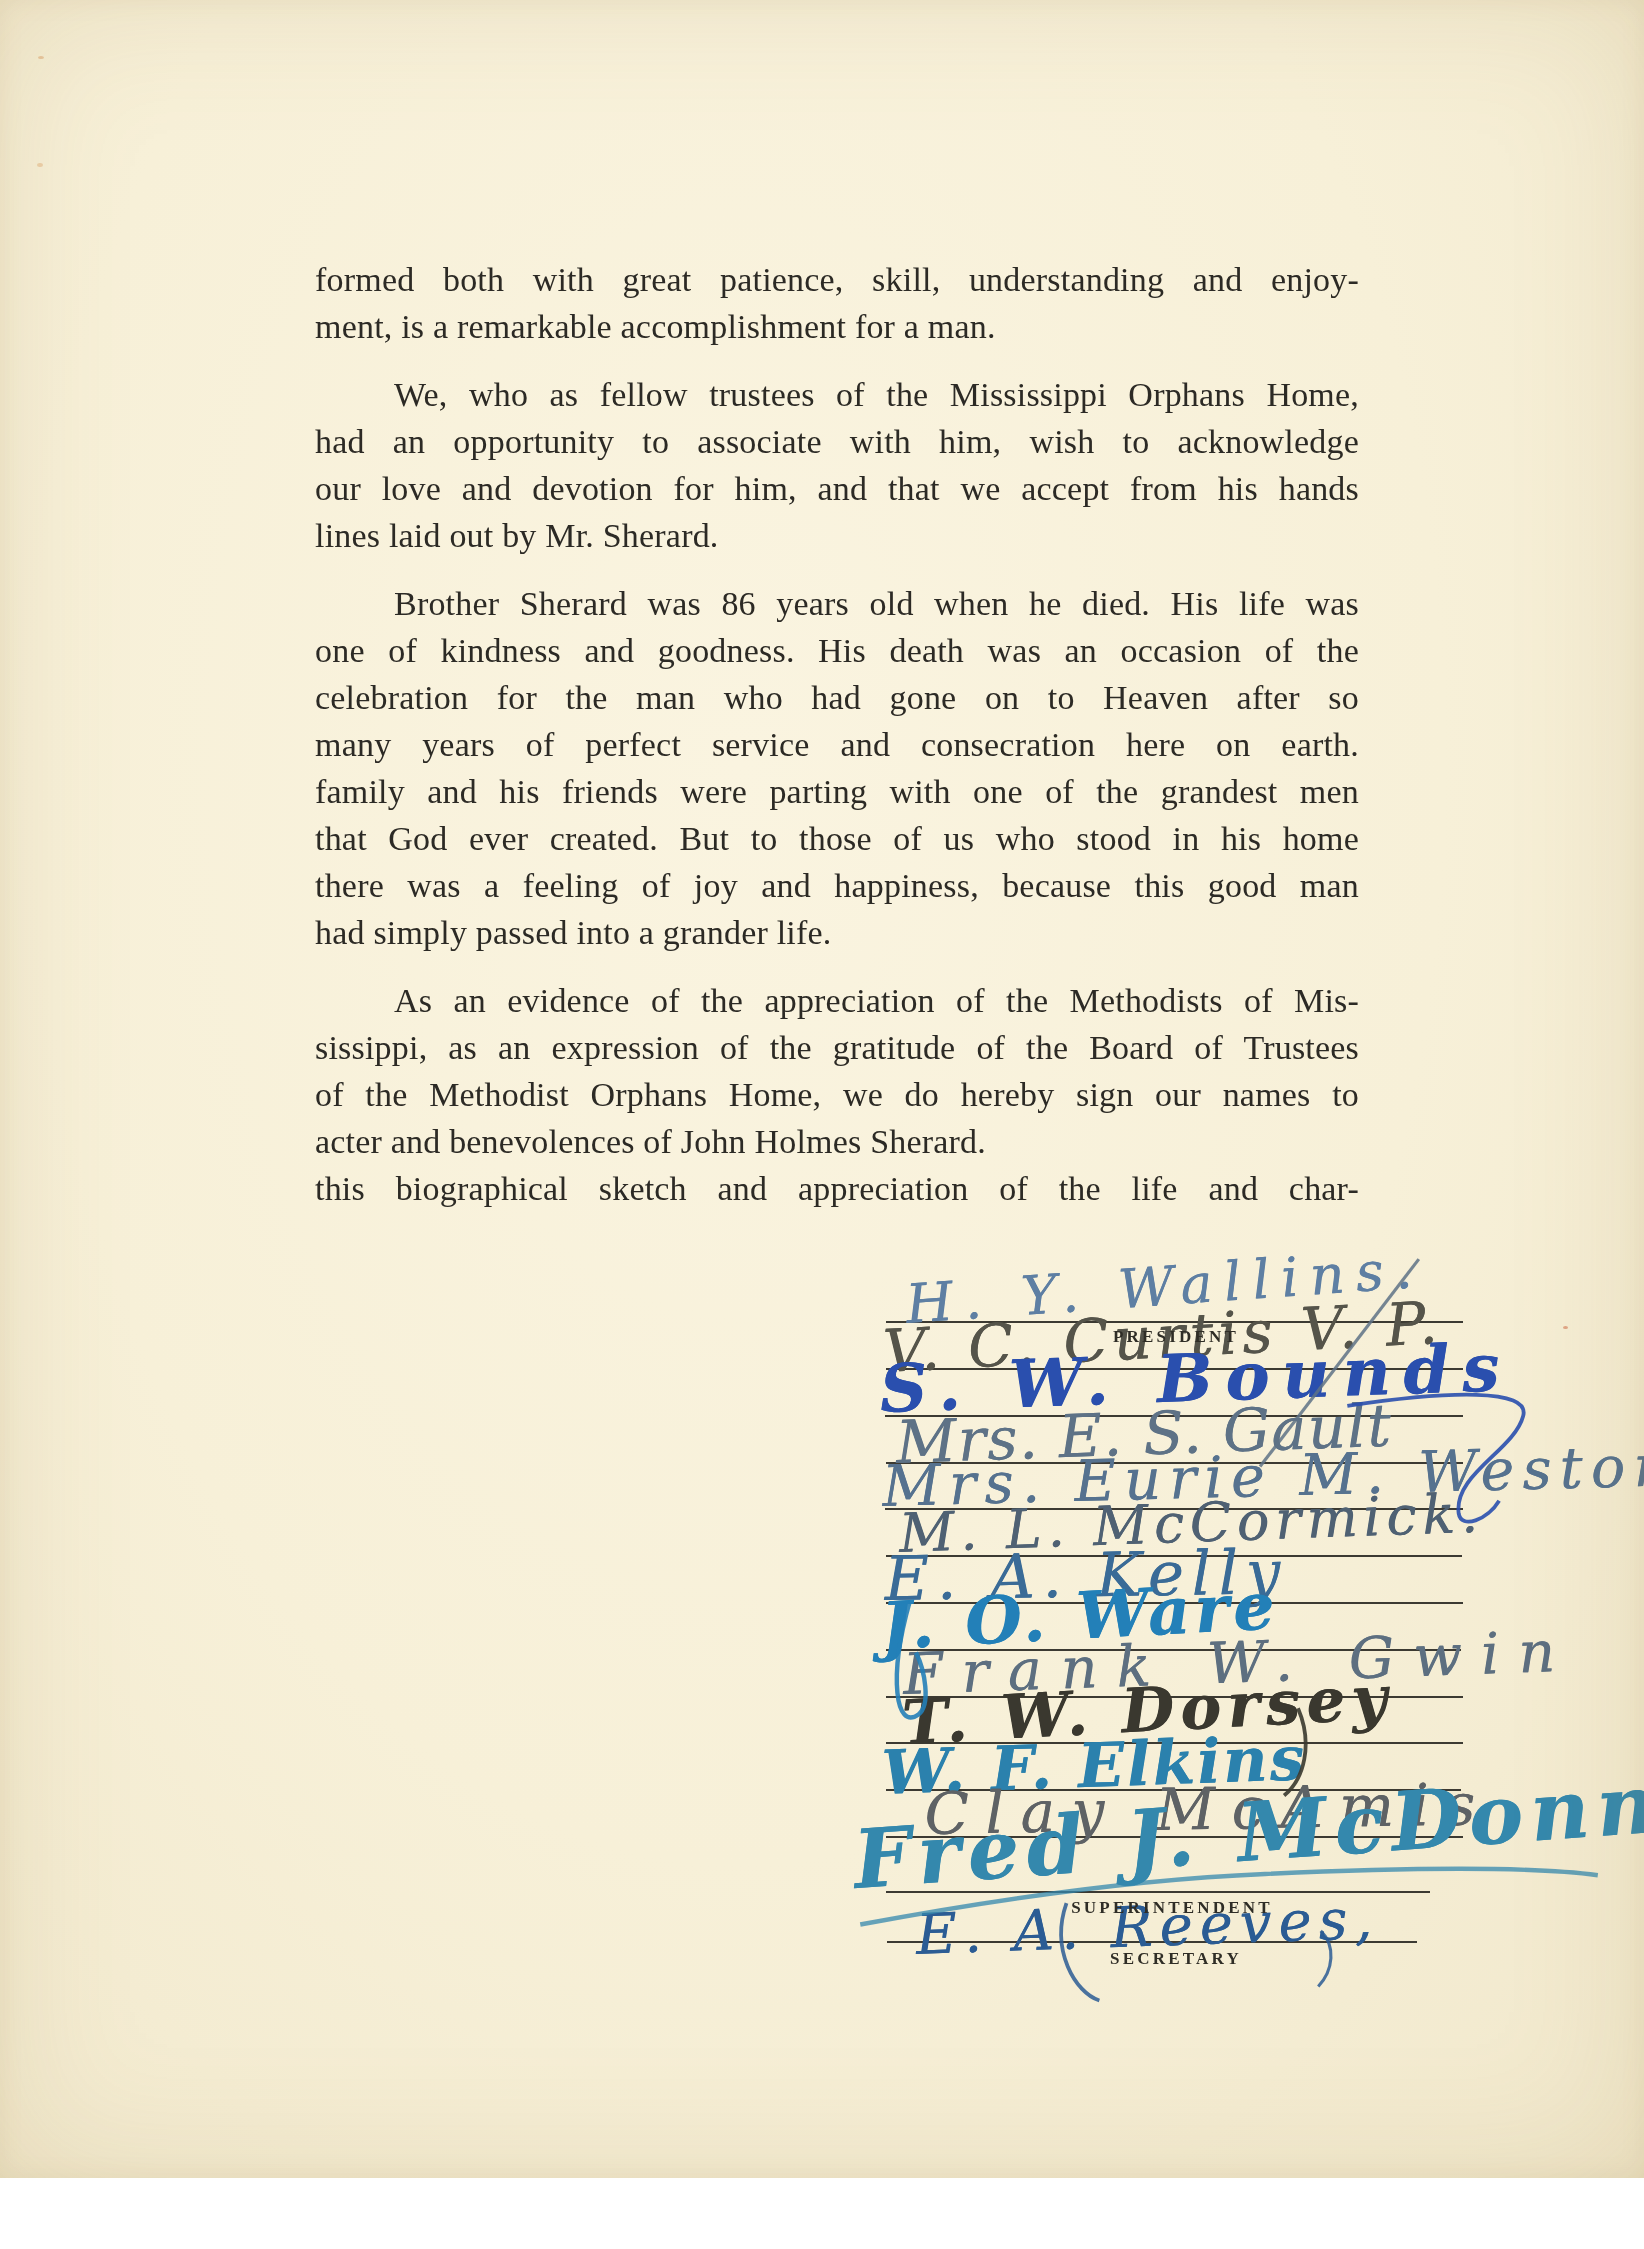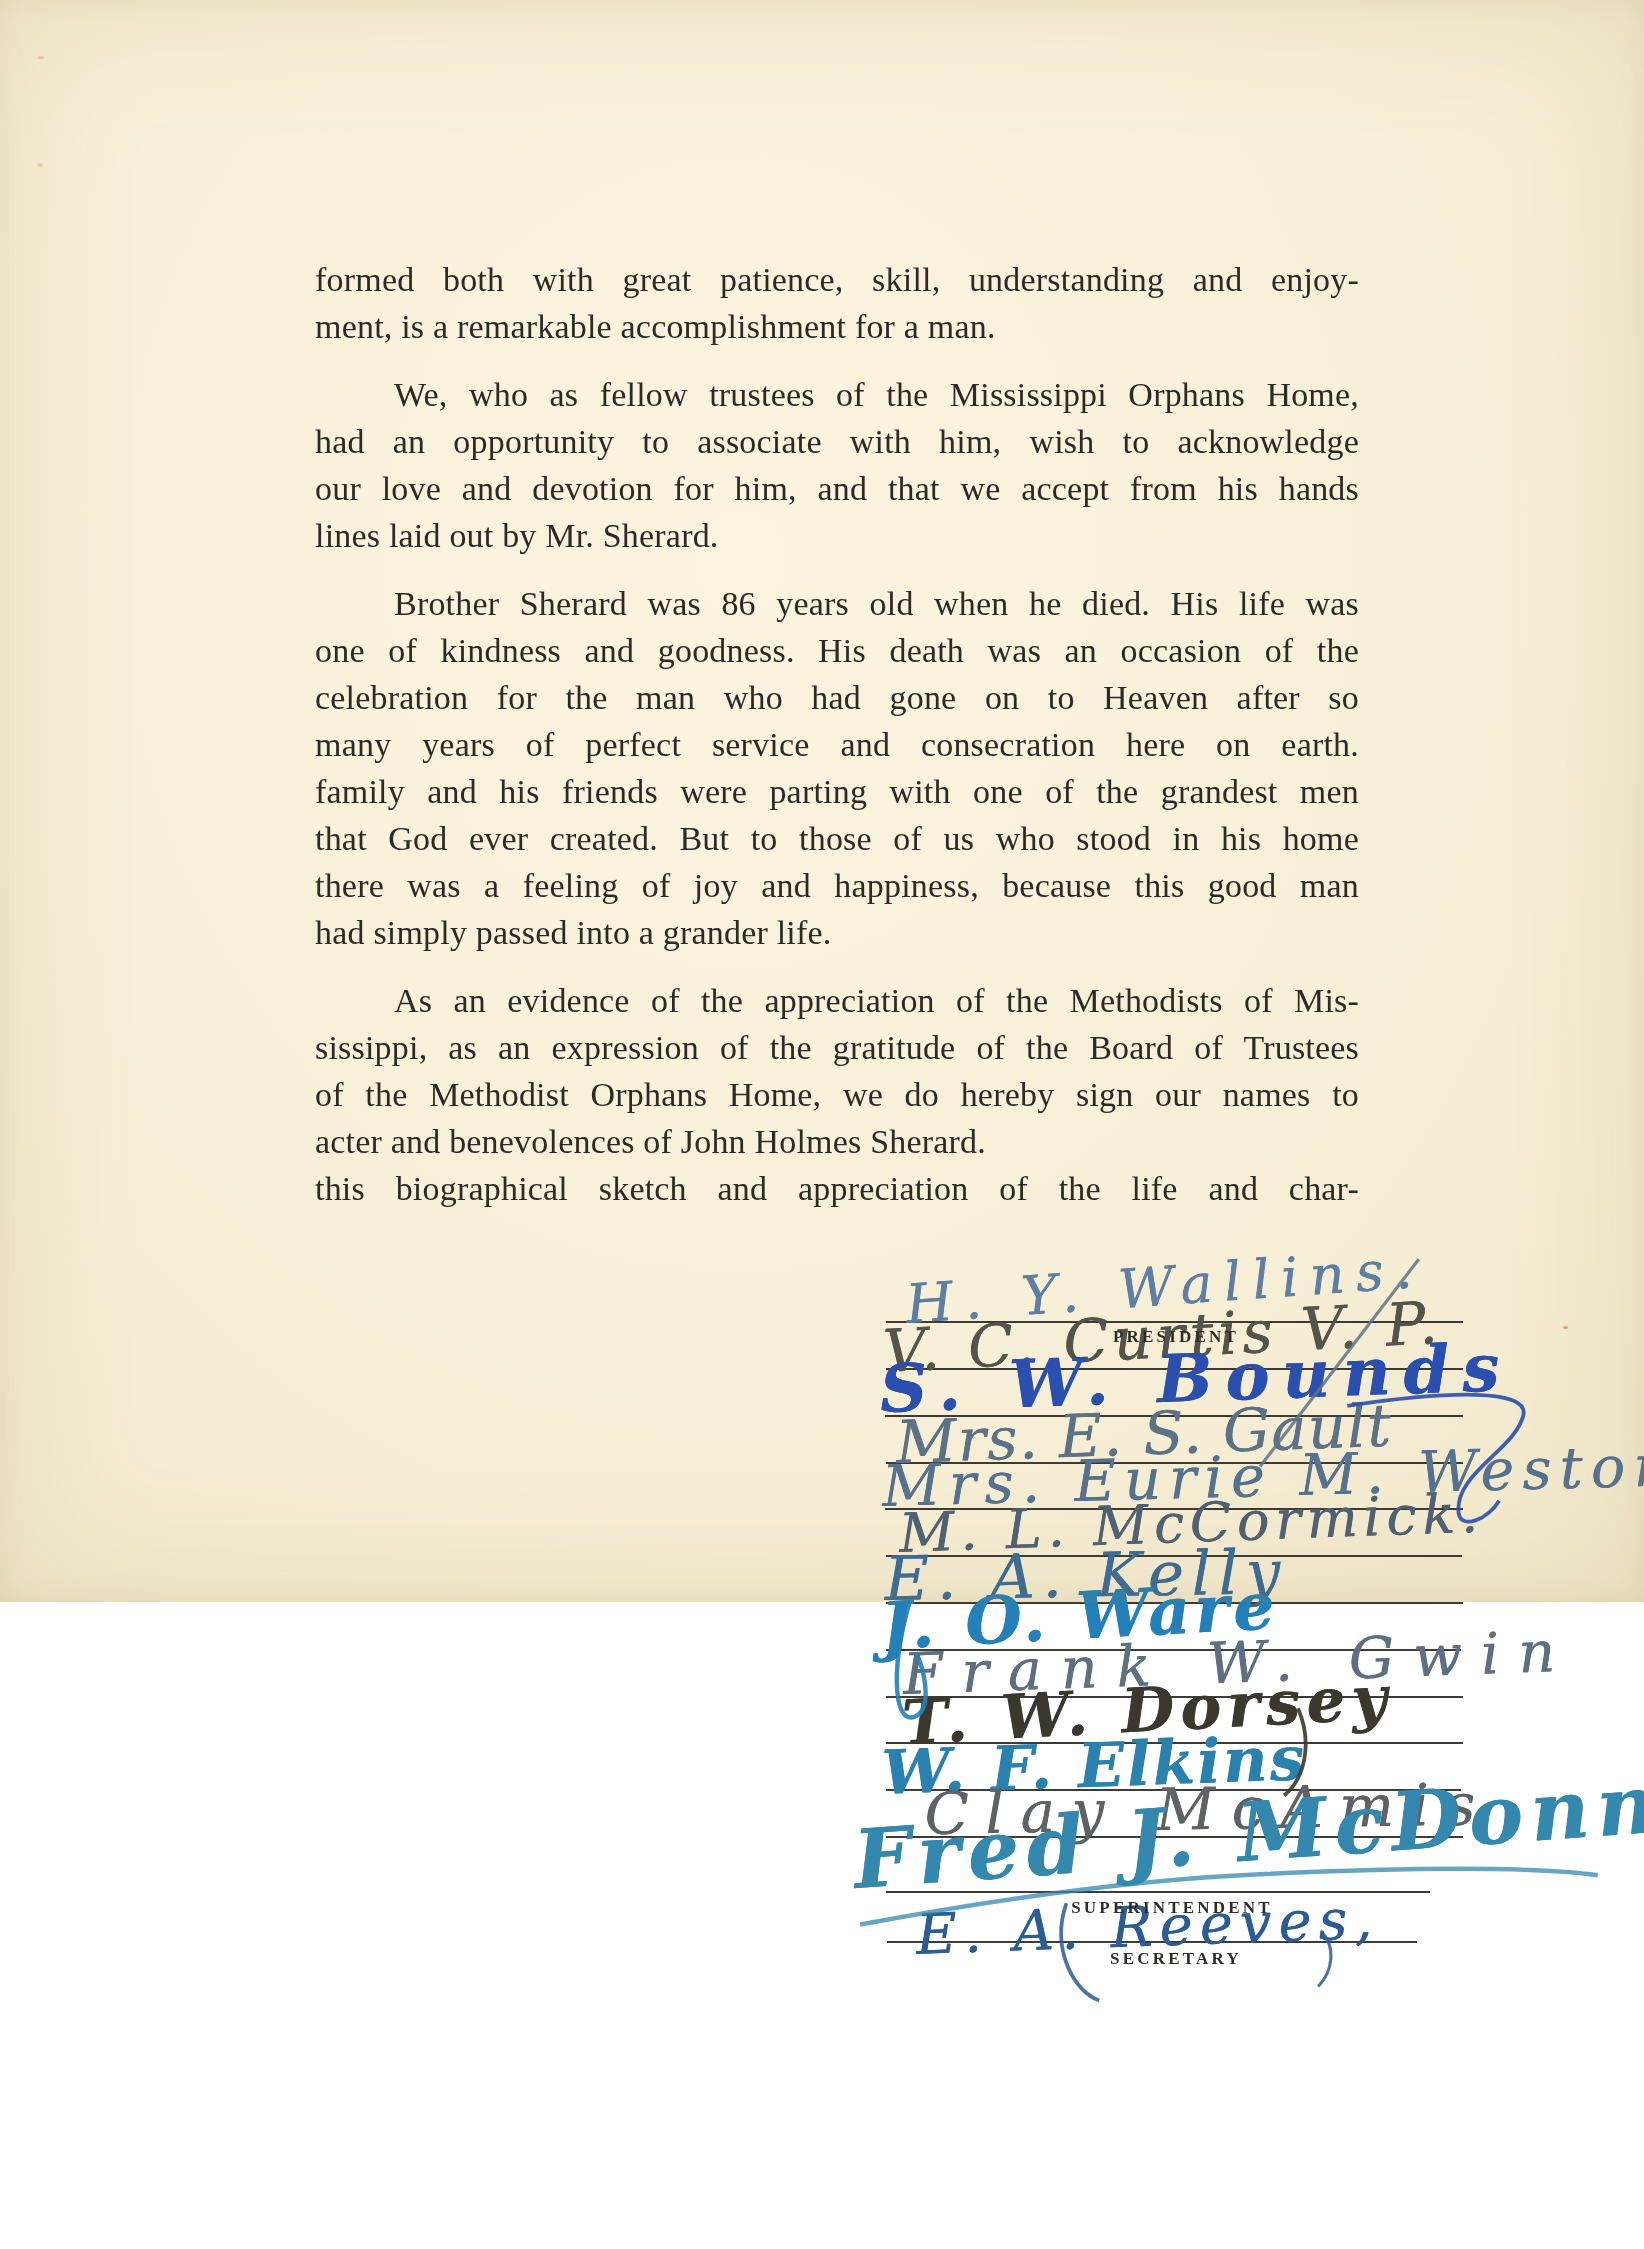--- a/index.html
+++ b/index.html
@@ -1,21 +1,21 @@
 <!DOCTYPE html>
 <html style="font-size:10px"><head>
 <meta charset="utf-8">
 <style>
   html,body{margin:0;padding:0;}
   body{
     width:1644px;height:2250px;overflow:hidden;
     font-family:"Liberation Serif","DejaVu Serif",serif;
   }
   #page{
-    position:relative;width:1644px;height:1602px;
+    position:relative;width:1644px;height:2178px;
     background:radial-gradient(ellipse at 45% 35%, #faf4e0 0%, #f7f0d8 55%, #f1e8cc 100%);
   }
   #vignette{
     position:absolute;inset:0;pointer-events:none;
     box-shadow:inset 0 0 139px rgba(160,130,70,0.16), inset 0 0 25px rgba(160,130,70,0.10);
   }
   .speck{position:absolute;border-radius:50%;}
   
   #text-block{
     position:absolute;left:315px;top:256px;width:1044px;

